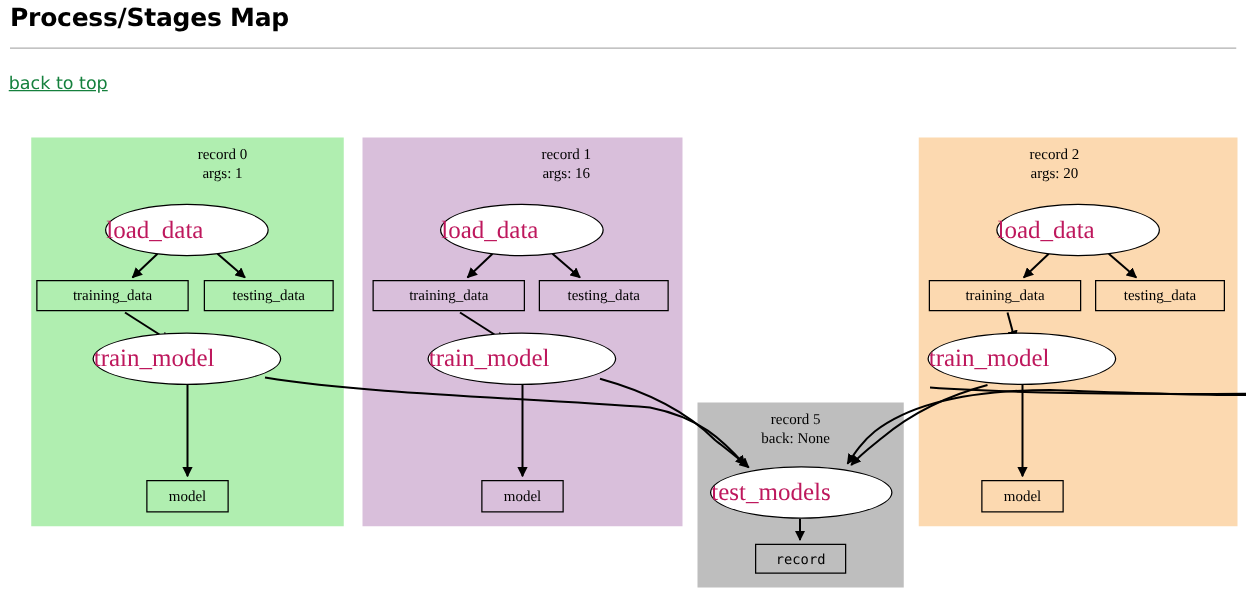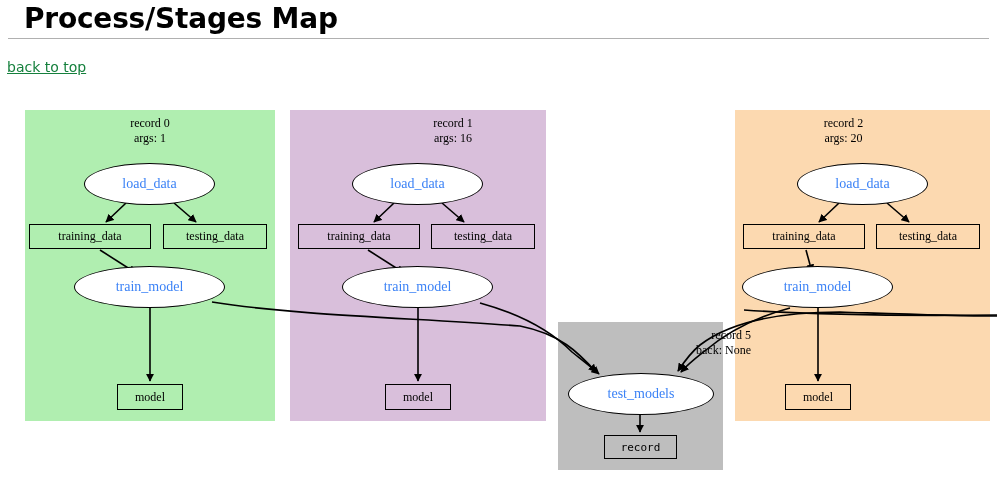--- a/index.html
+++ b/index.html
@@ -11,24 +11,24 @@
     width: 997px;
     height: 486px;
     position: relative;
     font-family: "Liberation Sans", sans-serif;
     overflow: hidden;
   }
 
   
   #page-title {
     position: absolute;
-    left: 24px;
+    left: 8px;
     top: 2px;
     font-family: "DejaVu Sans", sans-serif;
-    font-size: 28px;
+    font-size: 20px;
     font-weight: bold;
     letter-spacing: -0.2px;
     color: #000000;
     white-space: nowrap;
   }
   #title-rule {
     position: absolute;
     left: 8px;
     top: 38px;
     width: 981px;
@@ -71,24 +71,23 @@
 
   
   .node-ellipse {
     position: absolute;
     border: 1.6px solid #000000;
     border-radius: 50%;
     background: #ffffff;
     box-sizing: border-box;
     display: flex;
     align-items: center;
-    justify-content: center;
     font-family: "Liberation Serif", serif;
-    font-size: 14px;
-    color: #3b82f6;
+    font-size: 20px;
+    color: #be185d;
     white-space: nowrap;
   }
   .node-box {
     position: absolute;
     border: 1.7px solid #000000;
     background: transparent;
     box-sizing: border-box;
     display: flex;
     align-items: center;
     justify-content: center;
@@ -115,36 +114,36 @@
 </head>
 <body>
 
 <div id="page-title">Process/Stages Map</div>
 <div id="title-rule"></div>
 <a id="back-to-top">back to top</a>
 
 <div id="graph">
   <div id="cluster-layer">
       <div class="cluster-rect" style="left: 25px; top: 110px; width: 250px; height: 311px; background: rgb(176, 238, 176);"></div>
-      <div class="cluster-label" style="left: 25px; top: 116px; width: 250px;">
+      <div class="cluster-label" style="left: 25px; top: 116px; width: 250px; padding-left: 28px;">
         <div>record 0</div>
         <div>args: 1</div>
       </div>
       <div class="cluster-rect" style="left: 290px; top: 110px; width: 256px; height: 311px; background: rgb(217, 191, 219);"></div>
       <div class="cluster-label" style="left: 290px; top: 116px; width: 256px; padding-left: 35px;">
         <div>record 1</div>
         <div>args: 16</div>
       </div>
       <div class="cluster-rect" style="left: 735px; top: 110px; width: 255px; height: 311px; background: rgb(252, 217, 176);"></div>
       <div class="cluster-label" style="left: 735px; top: 116px; width: 217px;">
         <div>record 2</div>
         <div>args: 20</div>
       </div>
       <div class="cluster-rect" style="left: 558px; top: 322px; width: 165px; height: 148px; background: rgb(190, 190, 190);"></div>
-      <div class="cluster-label" style="left: 586px; top: 328px; width: 165px; text-align: right;">
+      <div class="cluster-label" style="left: 554px; top: 328px; width: 165px;">
         <div>record 5</div>
         <div>back: None</div>
       </div>
     </div>
 
   <svg class="edge-layer" viewBox="0 0 997 486">
     <defs>
       <marker id="arrow" viewBox="0 0 10 10" refX="9" refY="5" markerWidth="5.2" markerHeight="5.2" orient="auto-start-reverse">
         <path d="M 0 0 L 10 5 L 0 10 z" fill="#000000"></path>
       </marker>

